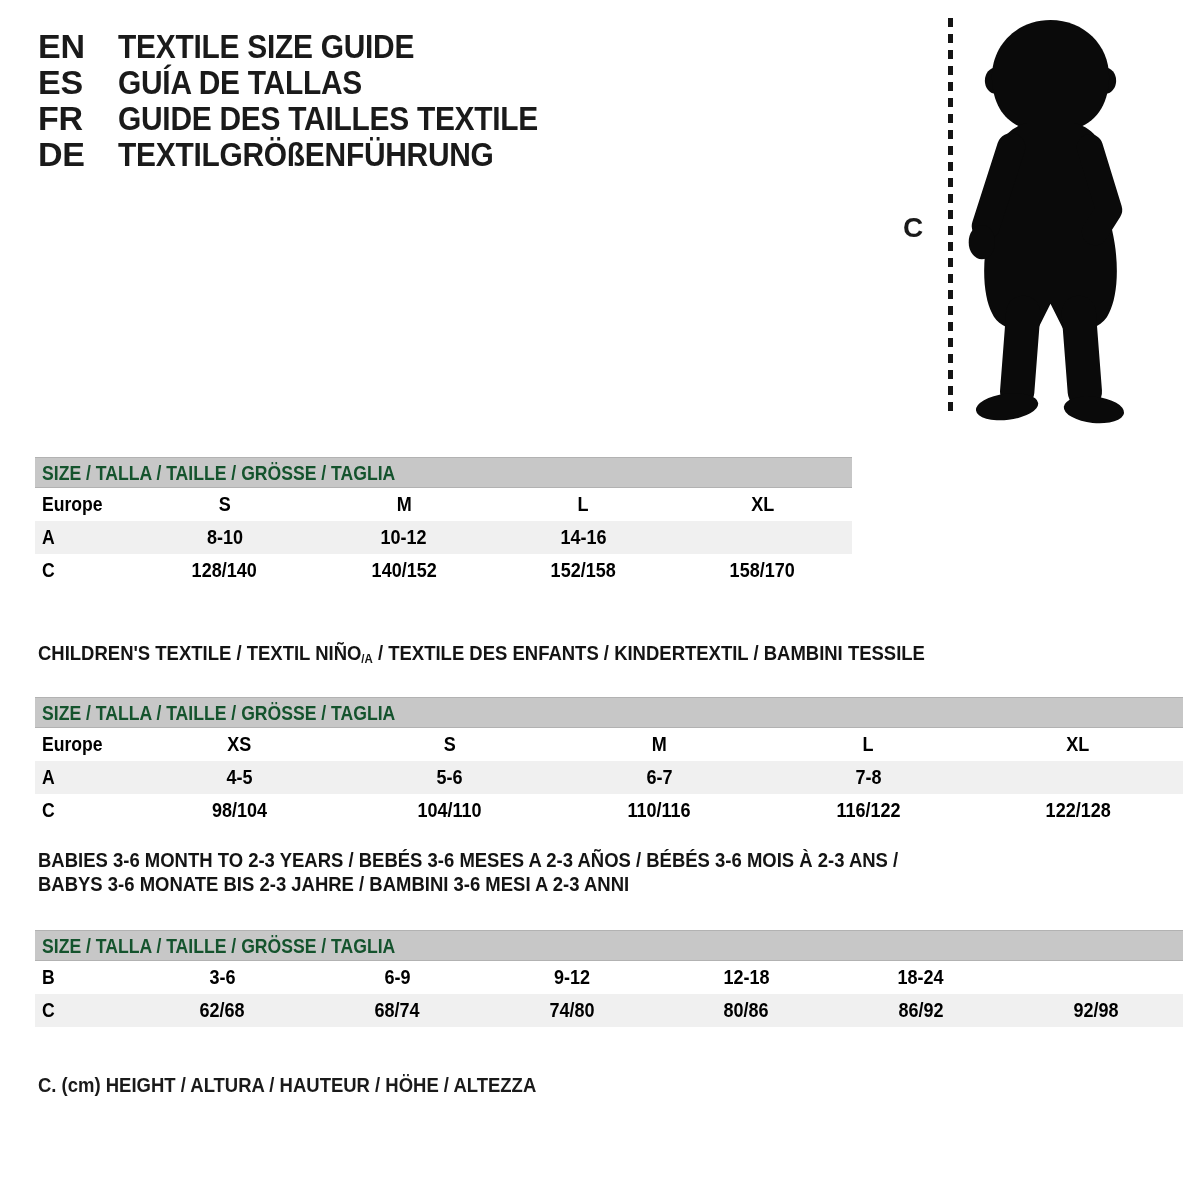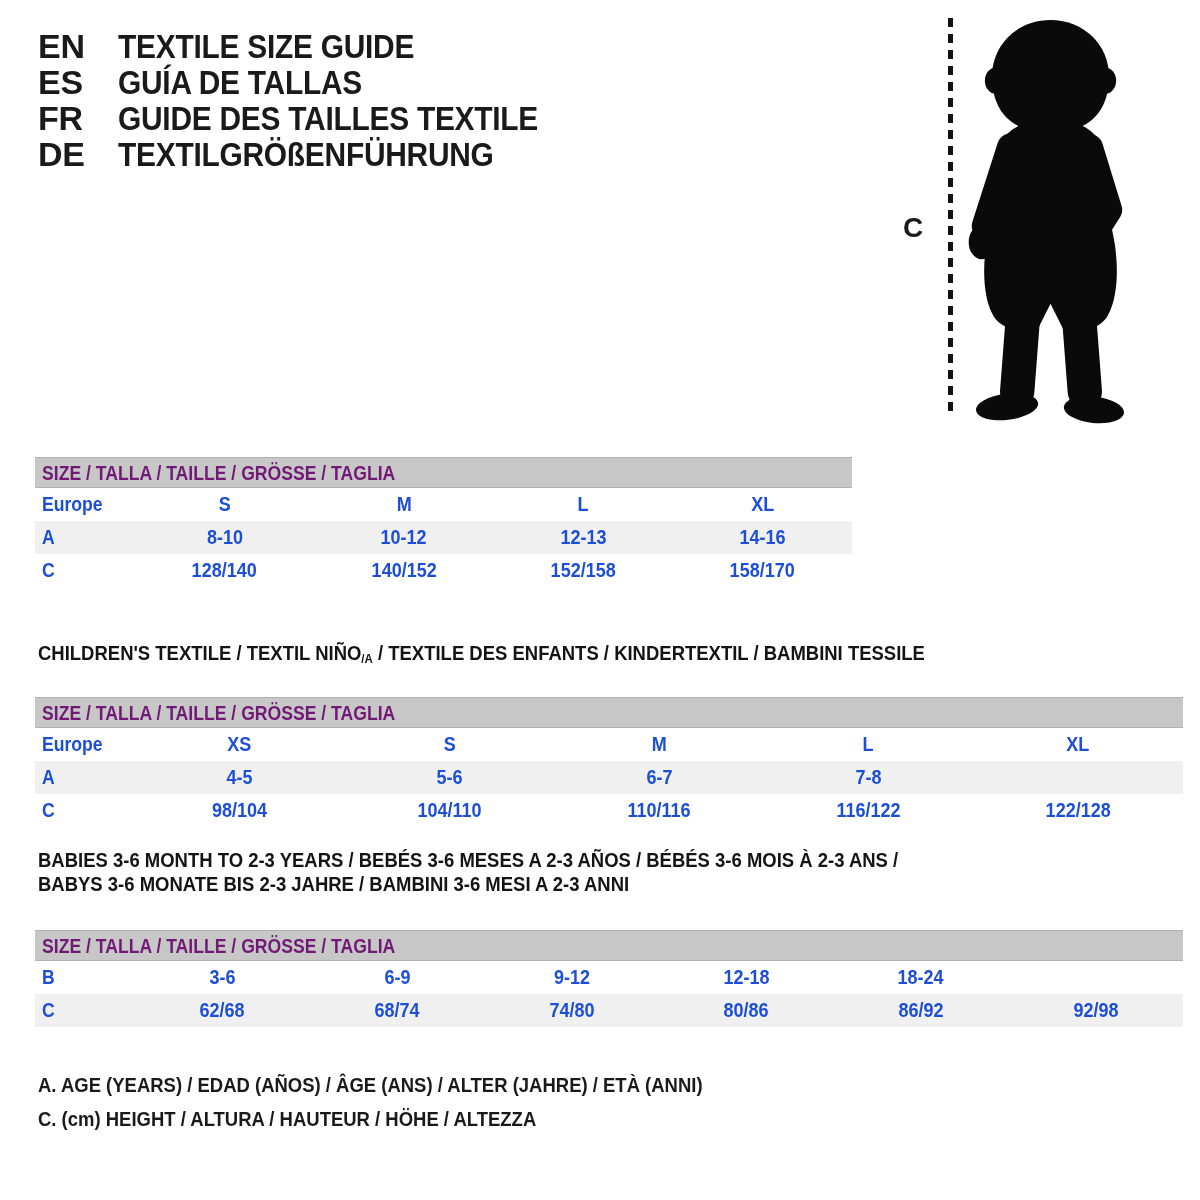--- a/index.html
+++ b/index.html
@@ -21,25 +21,25 @@
     position:absolute; left:948px; top:18px; width:5px; height:400px;
     background:repeating-linear-gradient(to bottom,#141414 0 9px,transparent 9px 16px);
   }
   .measure-label { position:absolute; left:903px; top:212px; font-size:28px; }
   .toddler { position:absolute; left:960px; top:14px; width:180px; height:414px; }
 
   
   .section { position:absolute; left:35px; }
   .section h2 { margin:0 0 0 3px; font-size:21px; line-height:24px; color:#141414; font-weight:bold; }
   .size-bar {
-    height:29px; line-height:30px; background:#c7c7c7; color:#701a75;
+    height:29px; line-height:30px; background:#c7c7c7; color:#14532d;
     font-size:20px; padding-left:7px;
     border-top:1px solid #b2b2b2; border-bottom:1px solid #b2b2b2;
   }
-  .trow { display:grid; height:33px; line-height:33px; font-size:20px; color:#1d4ed8; }
+  .trow { display:grid; height:33px; line-height:33px; font-size:20px; color:#000000; }
   .cols4 { grid-template-columns:100px repeat(4,1fr); }
   .cols5 { grid-template-columns:100px repeat(5,1fr); }
   .cols6 { grid-template-columns:100px repeat(6,1fr); }
   .cell  { text-align:center; overflow:hidden; }
   .cell.lbl { text-align:left; padding-left:7px; }
   .zebra { background:#f0f0f0; }
 
   .junior   { top:433px; width:817px; }
   .junior   .size-bar { margin-top:24px; }
   .children { top:641px; width:1148px; }
@@ -100,21 +100,20 @@
       <div class="cell lbl"><span class="cond">Europe</span></div>
       <div class="cell"><span class="condc">S</span></div>
       <div class="cell"><span class="condc">M</span></div>
       <div class="cell"><span class="condc">L</span></div>
       <div class="cell"><span class="condc">XL</span></div>
     </div>
     <div class="trow cols4 zebra">
       <div class="cell lbl"><span class="cond">A</span></div>
       <div class="cell"><span class="condc">8-10</span></div>
       <div class="cell"><span class="condc">10-12</span></div>
-      <div class="cell"><span class="condc">12-13</span></div>
       <div class="cell"><span class="condc">14-16</span></div>
     </div>
     <div class="trow cols4">
       <div class="cell lbl"><span class="cond">C</span></div>
       <div class="cell"><span class="condc">128/140</span></div>
       <div class="cell"><span class="condc">140/152</span></div>
       <div class="cell"><span class="condc">152/158</span></div>
       <div class="cell"><span class="condc">158/170</span></div>
     </div>
   </section>
@@ -163,17 +162,16 @@
       <div class="cell"><span class="condc">62/68</span></div>
       <div class="cell"><span class="condc">68/74</span></div>
       <div class="cell"><span class="condc">74/80</span></div>
       <div class="cell"><span class="condc">80/86</span></div>
       <div class="cell"><span class="condc">86/92</span></div>
       <div class="cell"><span class="condc">92/98</span></div>
     </div>
   </section>
 
   <div class="footnotes">
-    <div class="note"><span class="cond">A. AGE (YEARS) / EDAD (AÑOS) / ÂGE (ANS) / ALTER (JAHRE) / ETÀ (ANNI)</span></div>
     <div class="note"><span class="cond">C. (cm) HEIGHT / ALTURA / HAUTEUR / HÖHE / ALTEZZA</span></div>
   </div>
 
 </div>
 
 </body></html>

